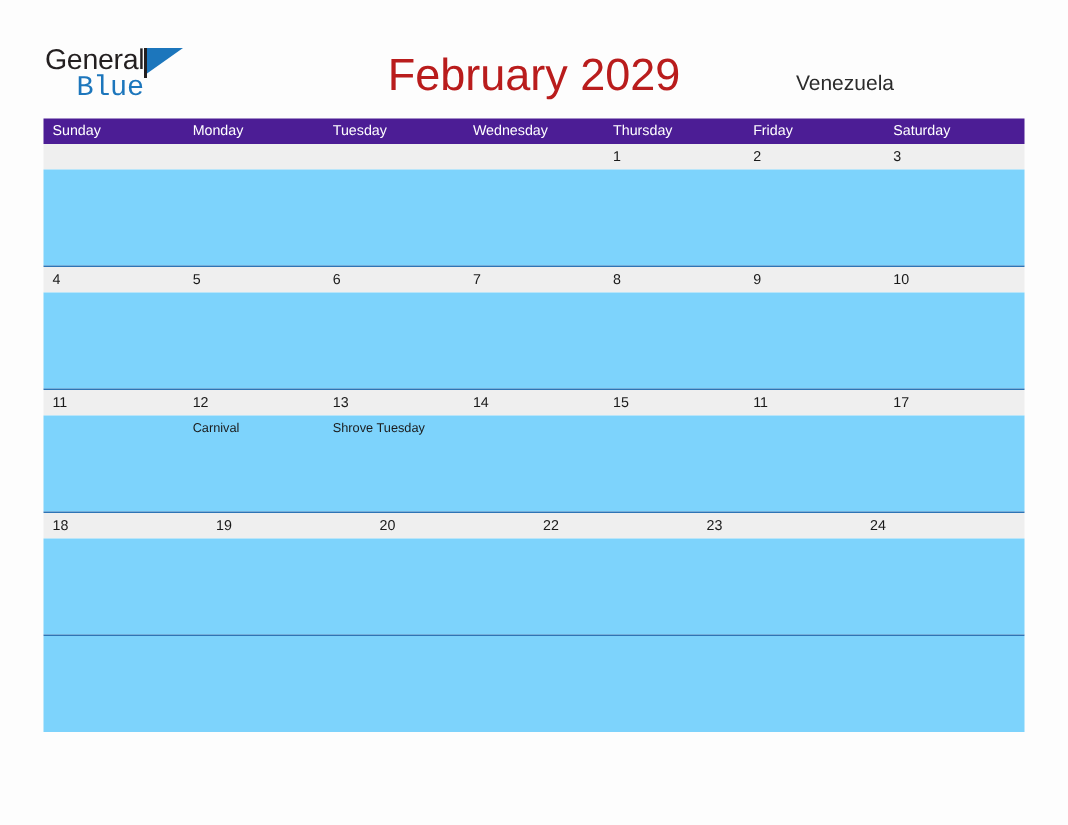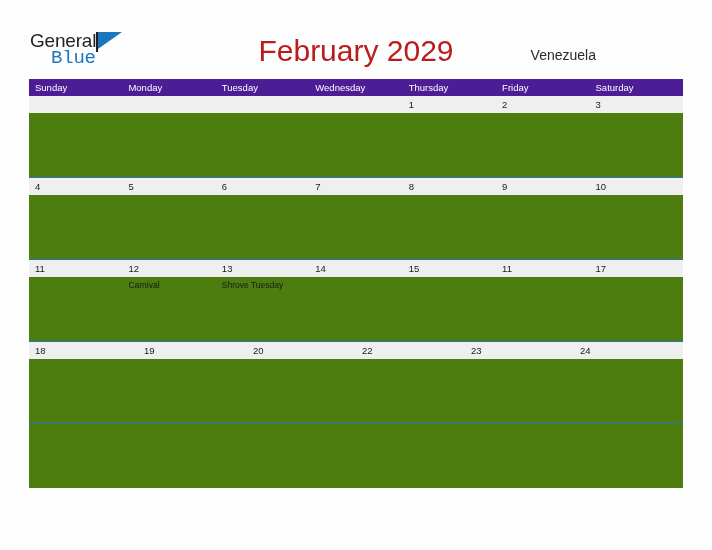--- a/index.html
+++ b/index.html
@@ -152,21 +152,21 @@
     box-sizing: border-box;
     font-size: 9.5px;
     color: #1a1a1a;
     font-family: "Liberation Sans", sans-serif;
   }
 
   .event-row {
     display: flex;
     width: 100%;
     height: 64px;
-    background: #4d7c0f;
+    background: #7dd3fc;
   }
   .event-cell {
     flex: 1 1 0;
     height: 64px;
     padding: 3px 4px 0 6px;
     box-sizing: border-box;
     font-size: 8.5px;
     line-height: 11px;
     color: #1a1a1a;
     font-family: "Liberation Sans", sans-serif;

